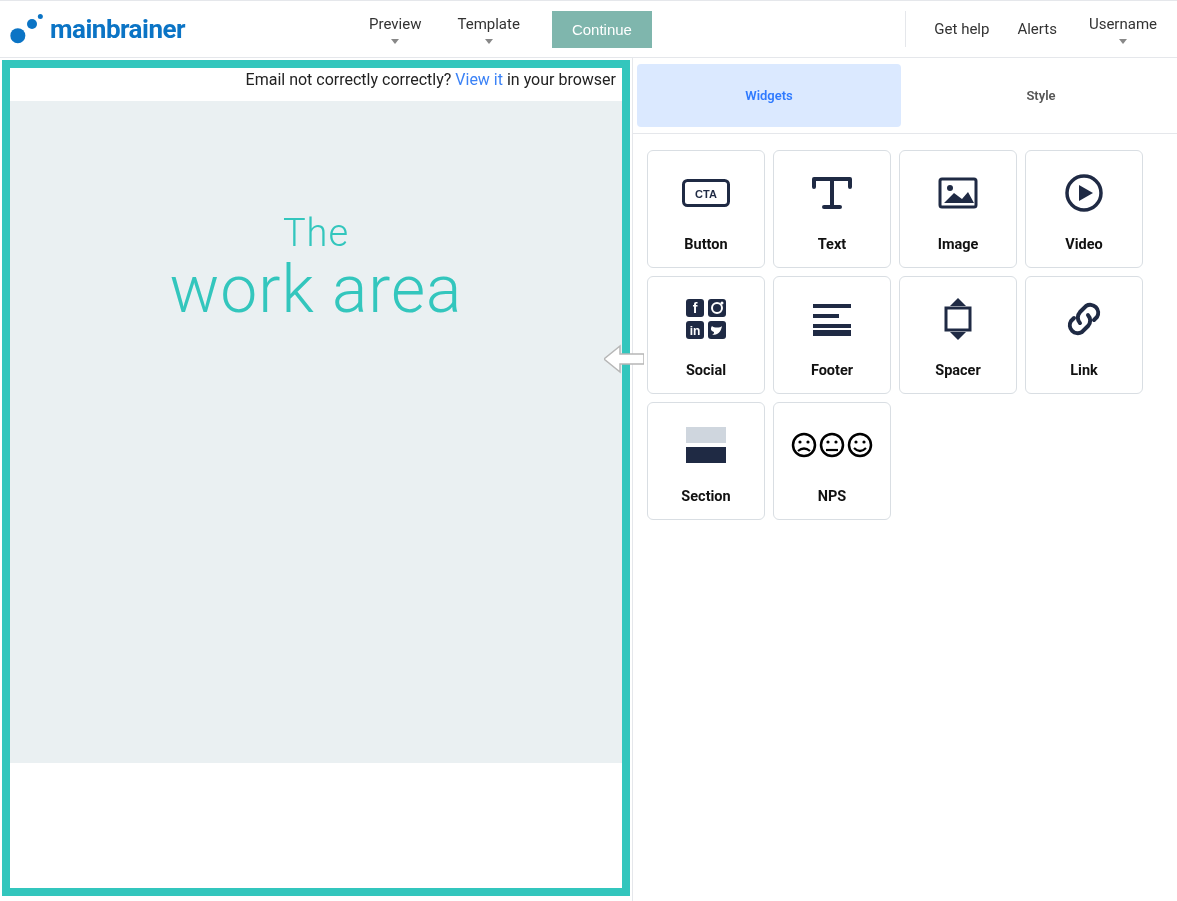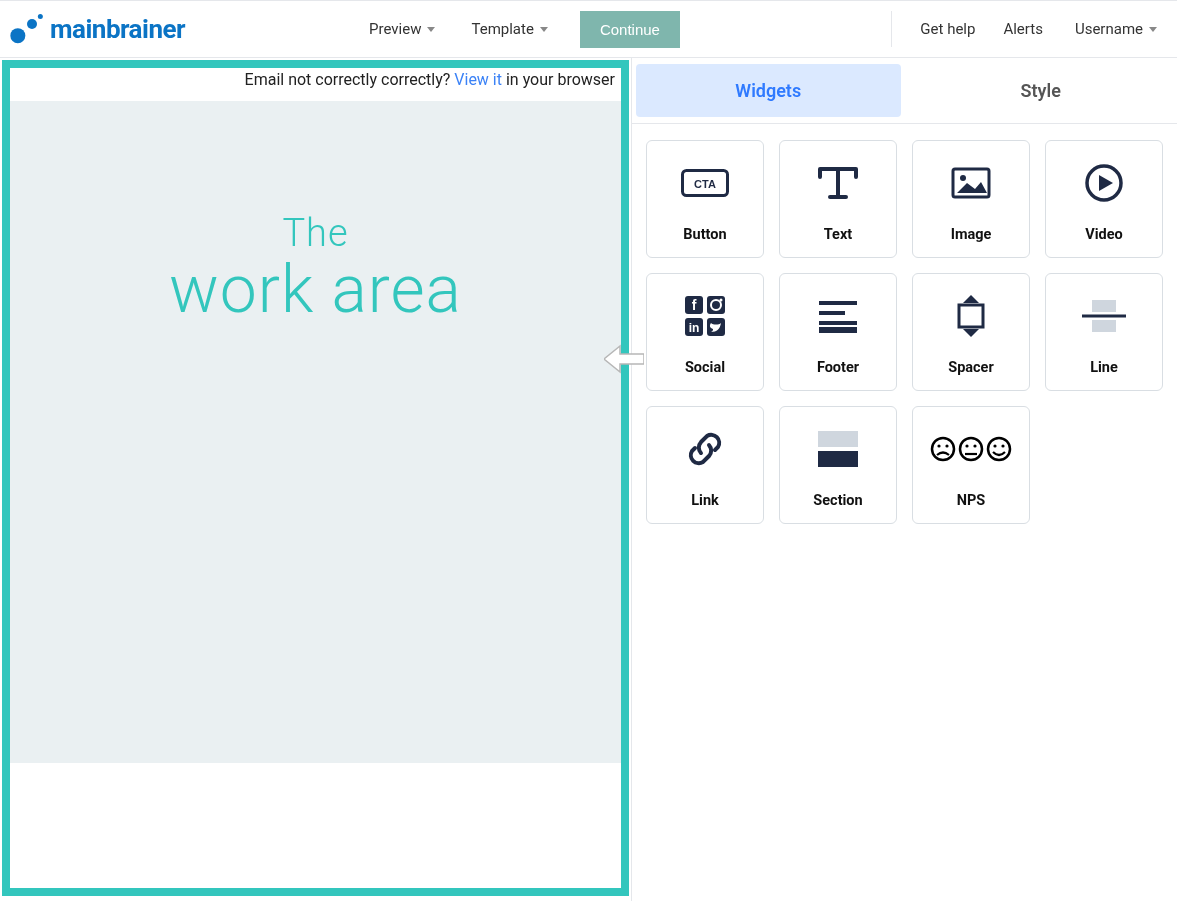--- a/index.html
+++ b/index.html
@@ -37,20 +37,21 @@
   align-items: center;
 }
 .menu-item {
   font-size: 15px;
   color: #333;
   display: flex;
   align-items: center;
   gap: 6px;
   cursor: pointer;
   padding: 6px 4px;
+  flex-direction: column;
 }
 .caret {
   width: 0; height: 0;
   border-left: 4px solid transparent;
   border-right: 4px solid transparent;
   border-top: 5px solid #888;
 }
 .continue-btn {
   background: #7fb6ad;
   color: #fff;
@@ -124,35 +125,35 @@
   display: flex;
   flex-direction: column;
 }
 .tabs {
   display: flex;
   border-bottom: 1px solid #e5e7eb;
 }
 .tab {
   flex: 1;
   text-align: center;
-  padding: 16px 0;
-  font-size: 18px;
+  padding: 24px 0;
+  font-size: 13px;
   font-weight: 600;
   color: #555;
   cursor: pointer;
   margin: 6px 4px;
   border-radius: 4px;
 }
 .tab.active { color: #2f7aff; background: #dbe9ff; }
 
 .widgets {
   padding: 16px 14px;
   display: grid;
   grid-template-columns: repeat(4, 118px);
-  gap: 15px;
+  gap: 8px;
   align-content: start;
 }
 .widget {
   width: 118px;
   height: 118px;
   border: 1px solid #d9dee3;
   border-radius: 6px;
   display: flex;
   flex-direction: column;
   align-items: center;
@@ -317,30 +318,20 @@
         <div class="icon">
           <svg width="40" height="46" viewBox="0 0 40 46">
               <path d="M20 2 L12 10 L28 10 Z" fill="#1f2a44"></path>
               <rect x="8" y="12" width="24" height="22" fill="none" stroke="#1f2a44" stroke-width="3"></rect>
               <path d="M20 44 L12 36 L28 36 Z" fill="#1f2a44"></path>
             </svg>
         </div>
         <div class="label">Spacer</div>
       </div>
 
-      <div class="widget">
-        <div class="icon">
-          <svg width="48" height="40" viewBox="0 0 48 40">
-              <rect x="12" y="4" width="24" height="12" fill="#cfd6de"></rect>
-              <line x1="2" y1="20" x2="46" y2="20" stroke="#1f2a44" stroke-width="3"></line>
-              <rect x="12" y="24" width="24" height="12" fill="#cfd6de"></rect>
-            </svg>
-        </div>
-        <div class="label">Line</div>
-      </div>
 
       <div class="widget">
         <div class="icon">
           <svg width="40" height="40" viewBox="0 0 40 40">
               <path d="M16 24 a8 8 0 0 1 0-11 l6-6 a8 8 0 0 1 11 11 l-3 3" fill="none" stroke="#1f2a44" stroke-width="4" stroke-linecap="round"></path>
               <path d="M24 16 a8 8 0 0 1 0 11 l-6 6 a8 8 0 0 1 -11 -11 l3 -3" fill="none" stroke="#1f2a44" stroke-width="4" stroke-linecap="round"></path>
             </svg>
         </div>
         <div class="label">Link</div>
       </div>

